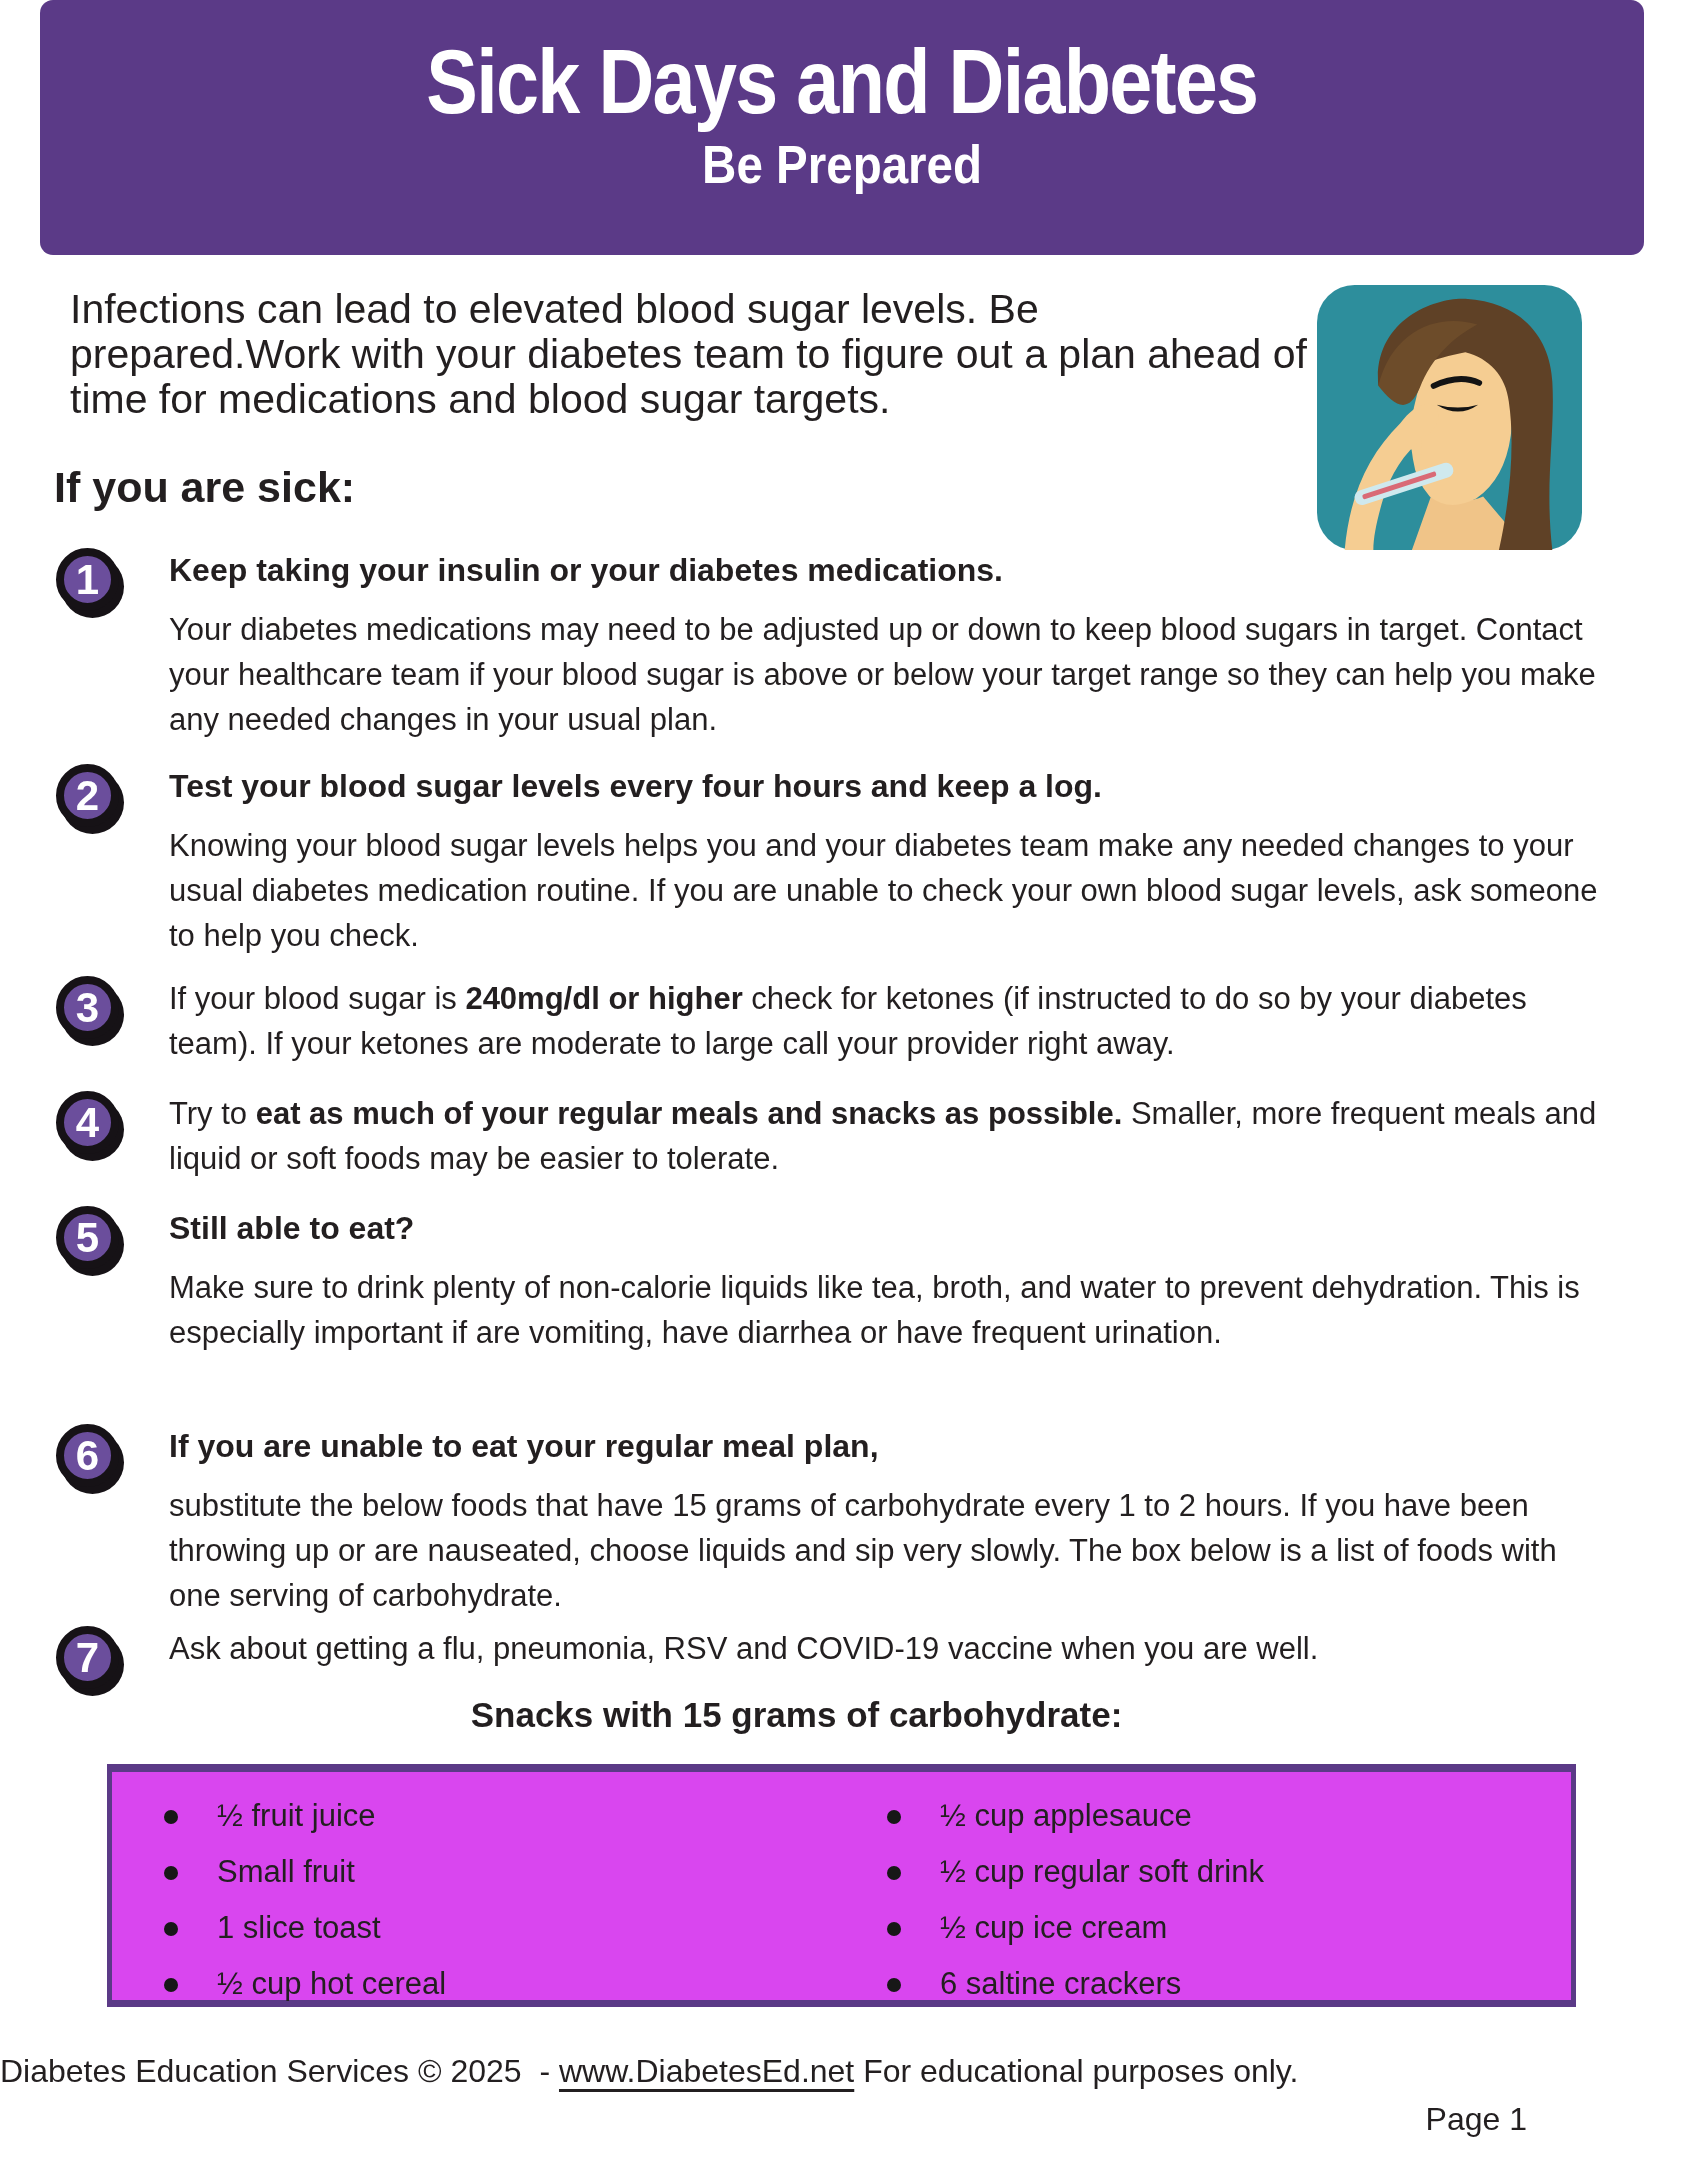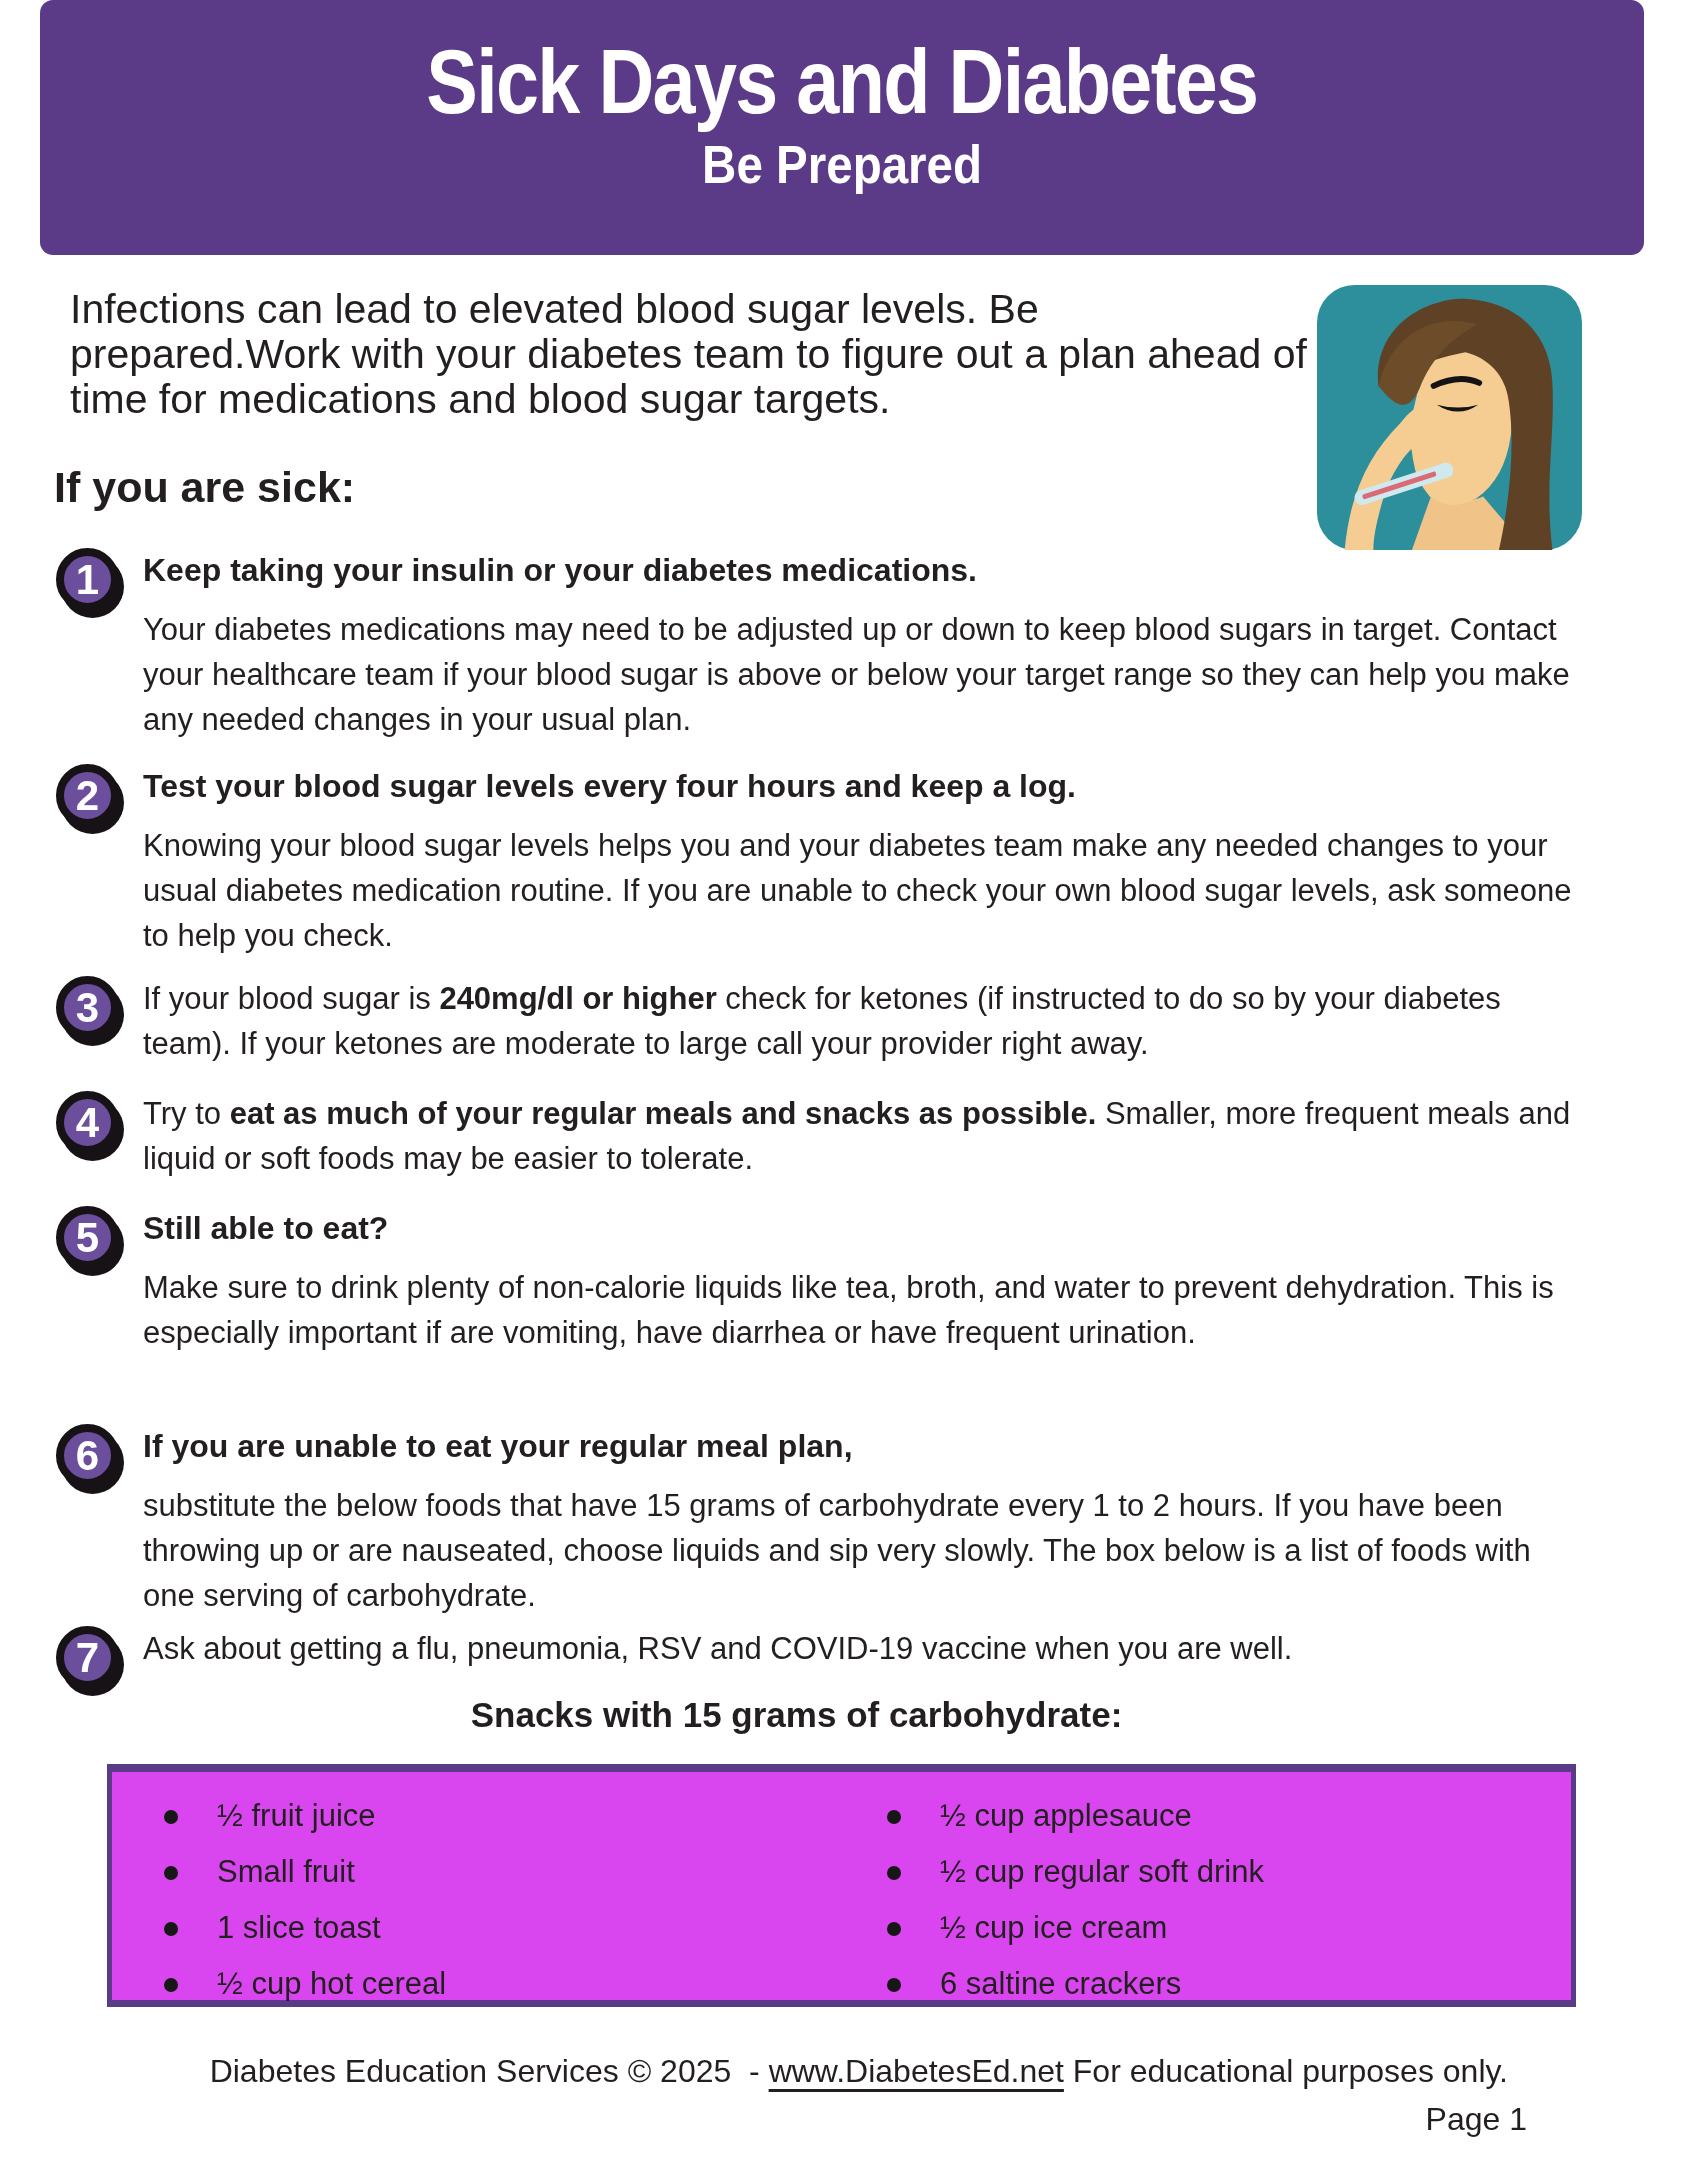--- a/index.html
+++ b/index.html
@@ -35,21 +35,21 @@
   }
   
   .step { position:absolute; left:56px; width:1579px; display:flex; }
   .step-num {
     flex:0 0 auto; width:63px; height:63px; margin-top:2px;
     background:#6b4e9c; border:8px solid #161216; border-radius:50%;
     box-shadow:5px 7px 0 #161216;
     color:#ffffff; font-size:42px; font-weight:700;
     display:flex; align-items:center; justify-content:center;
   }
-  .step-content { margin-left:24px; width:1445px; font-size:31px; line-height:45px; padding-top:2px; }
+  .step-content { margin-left:50px; width:1445px; font-size:31px; line-height:45px; padding-top:2px; }
   .step-title { font-weight:700; font-size:32px; }
   .step-body { margin-top:14px; }
   .step-body.no-title { margin-top:0; }
   .step-content b { font-weight:700; }
   
   .snacks-heading {
     position:absolute; left:0; top:1695px; width:1593px; text-align:center;
     font-size:35px; font-weight:700;
   }
   .snack-box {
@@ -61,21 +61,21 @@
   .snack-list { list-style:none; }
   .snack-list li {
     position:relative; padding-left:61px; font-size:31px; line-height:56px; white-space:nowrap;
   }
   .snack-list li::before {
     content:""; position:absolute; left:8px; top:22px; width:14px; height:14px;
     border-radius:50%; background:#171717;
   }
   
   .footer {
-    position:absolute; left:0; top:2051px; width:1508px; text-align:right;
+    position:absolute; left:0; top:2051px; width:1508px; text-align:left;
     font-size:32px; line-height:40px;
   }
   .footer span, .footer a { white-space:pre-wrap; }
   .footer-link {
     color:#231f20; text-decoration:underline; text-decoration-thickness:3px; text-underline-offset:7px;
   }
   .page-number {
     position:absolute; right:156px; top:2101px; font-size:32px;
   }
 </style>

